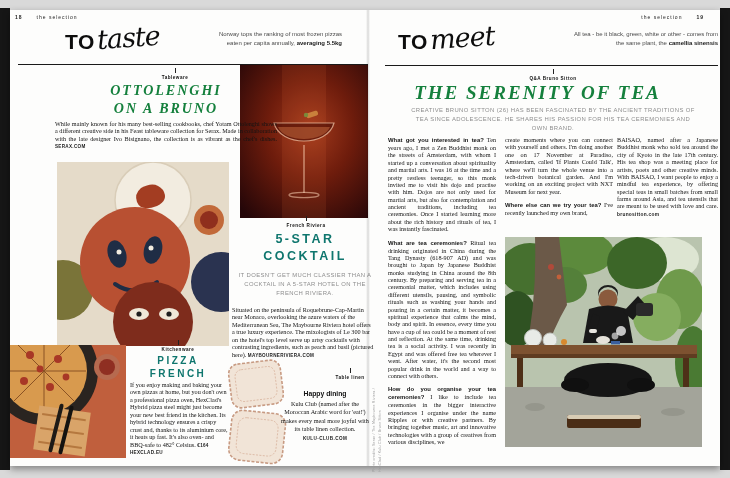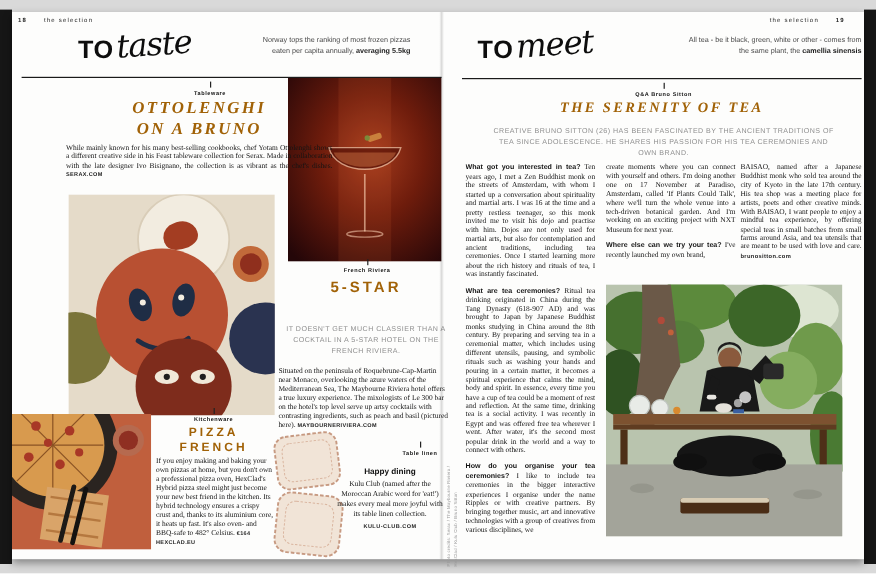--- a/index.html
+++ b/index.html
@@ -18,22 +18,22 @@
   .masthead{position:absolute;white-space:nowrap;}
   .masthead .to{font-weight:900;font-size:21px;letter-spacing:.5px;color:#0d0d0d;}
   .masthead .script{font-family:"DejaVu Serif",serif;font-style:italic;font-size:27px;
     letter-spacing:-1px;color:#0d0d0d;display:inline-block;transform:rotate(-4deg);margin-left:2px;position:relative;top:-2px;}
   .rule{position:absolute;height:1px;background:#1a1a1a;}
   .fact{position:absolute;font-size:6px;line-height:1.45;color:#4a4a4a;text-align:right;}
   .fact b{color:#1a1a1a;}
   .cat{position:absolute;text-align:center;font-size:4.6px;font-weight:bold;letter-spacing:.5px;color:#111;}
   .cat .tick{display:block;width:1px;height:5px;background:#222;margin:0 auto 2px;}
   .serifttl{position:absolute;text-align:center;font-family:"Liberation Serif",serif;
-            font-style:italic;font-weight:bold;color:#a16207;}
-  .sansttl{position:absolute;text-align:center;font-weight:bold;color:#a16207;
+            font-style:italic;font-weight:bold;color:#15803d;}
+  .sansttl{position:absolute;text-align:center;font-weight:bold;color:#0f766e;
            font-family:"Liberation Sans",sans-serif;}
   .bodytxt{position:absolute;font-family:"Liberation Serif",serif;font-size:6.2px;
            line-height:1.2;color:#141414;text-align:justify;}
   .bodytxt .lnk{font-family:"Liberation Sans",sans-serif;font-weight:bold;font-size:4.6px;
                 letter-spacing:.3px;text-transform:uppercase;color:#222;}
   .stand{position:absolute;text-align:center;font-size:5.9px;line-height:1.55;color:#8e8e8e;
          letter-spacing:.4px;}
   .qa{position:absolute;font-family:"Liberation Serif",serif;font-size:6.2px;line-height:1.19;
       color:#141414;text-align:justify;overflow:hidden;}
   .qa p{margin:0 0 6px 0;}
@@ -175,20 +175,21 @@
       <span>If you enjoy making and baking your own pizzas at home, but you don't own a professional pizza oven, HexClad's Hybrid pizza steel might just become your new best friend in the kitchen. Its hybrid technology ensures a crispy crust and, thanks to its aluminium core, it heats up fast. It's also oven- and BBQ-safe to 482° Celsius. </span><span class="lnk">€164 </span><span class="lnk">hexclad.eu</span>
     </div>
 
     <div class="cat" style="left:250px;top:206px;width:92px;">
       <i class="tick"></i>
       <span>French Riviera</span>
     </div>
 
     <div class="sansttl" style="left:222px;top:221px;width:146px;font-size:12.5px;letter-spacing:2.5px;line-height:1.35;">
       <div>5-STAR</div>
+      <div>COCKTAIL</div>
     </div>
 
     <div class="stand" style="left:222px;top:261px;width:146px;">IT DOESN'T GET MUCH CLASSIER THAN A COCKTAIL IN A 5-STAR HOTEL ON THE FRENCH RIVIERA.</div>
 
     <div class="bodytxt" style="left:222px;top:296px;width:142px;text-align:left;">
       <span>Situated on the peninsula of Roquebrune-Cap-Martin near Monaco, overlooking the azure waters of the Mediterranean Sea, The Maybourne Riviera hotel offers a true luxury experience. The mixologists of Le 300 bar on the hotel's top level serve up artsy cocktails with contrasting ingredients, such as peach and basil (pictured here). </span><span class="lnk">maybourneriviera.com</span>
     </div>
 
     <div class="abs" style="left:216px;top:348px;">
       <svg width="64" height="108" viewBox="0 0 64 108">
@@ -228,21 +229,21 @@
 
     <div class="fact" style="left:562px;top:20px;width:146px;">
       <span>All tea - be it black, green, white or other - comes from the same plant, the </span><b>camellia sinensis</b>
     </div>
 
     <div class="cat" style="left:495px;top:59px;width:96px;">
       <i class="tick"></i>
       <span>Q&amp;A Bruno Sitton</span>
     </div>
 
-    <div class="serifttl" style="left:375px;top:72px;width:333px;font-size:12px;letter-spacing:2px;">THE SERENITY OF TEA</div>
+    <div class="serifttl" style="left:361px;top:72px;width:333px;font-size:19px;letter-spacing:2px;">THE SERENITY OF TEA</div>
 
     <div class="stand" style="left:398px;top:96px;width:290px;">CREATIVE BRUNO SITTON (26) HAS BEEN FASCINATED BY THE ANCIENT TRADITIONS OF TEA SINCE ADOLESCENCE. HE SHARES HIS PASSION FOR HIS TEA CEREMONIES AND OWN BRAND.</div>
 
     <div class="qa" style="left:378px;top:126px;width:108px;height:324px;">
       <p><span class="q">What got you interested in tea?</span><span> Ten years ago, I met a Zen Buddhist monk on the streets of Amsterdam, with whom I started up a conversation about spirituality and martial arts. I was 16 at the time and a pretty restless teenager, so this monk invited me to visit his dojo and practise with him. Dojos are not only used for martial arts, but also for contemplation and ancient traditions, including tea ceremonies. Once I started learning more about the rich history and rituals of tea, I was instantly fascinated.</span></p>
       <p><span class="q">What are tea ceremonies?</span><span> Ritual tea drinking originated in China during the Tang Dynasty (618-907 AD) and was brought to Japan by Japanese Buddhist monks studying in China around the 8th century. By preparing and serving tea in a ceremonial matter, which includes using different utensils, pausing, and symbolic rituals such as washing your hands and pouring in a certain matter, it becomes a spiritual experience that calms the mind, body and spirit. In essence, every time you have a cup of tea could be a moment of rest and reflection. At the same time, drinking tea is a social activity. I was recently in Egypt and was offered free tea wherever I went. After water, it's the second most popular drink in the world and a way to connect with others.</span></p>
       <p><span class="q">How do you organise your tea ceremonies?</span><span> I like to include tea ceremonies in the bigger interactive experiences I organise under the name Ripples or with creative partners. By bringing together music, art and innovative technologies with a group of creatives from various disciplines, we</span></p>
     </div>
 
     <div class="qa" style="left:495px;top:126px;width:108px;height:98px;">

